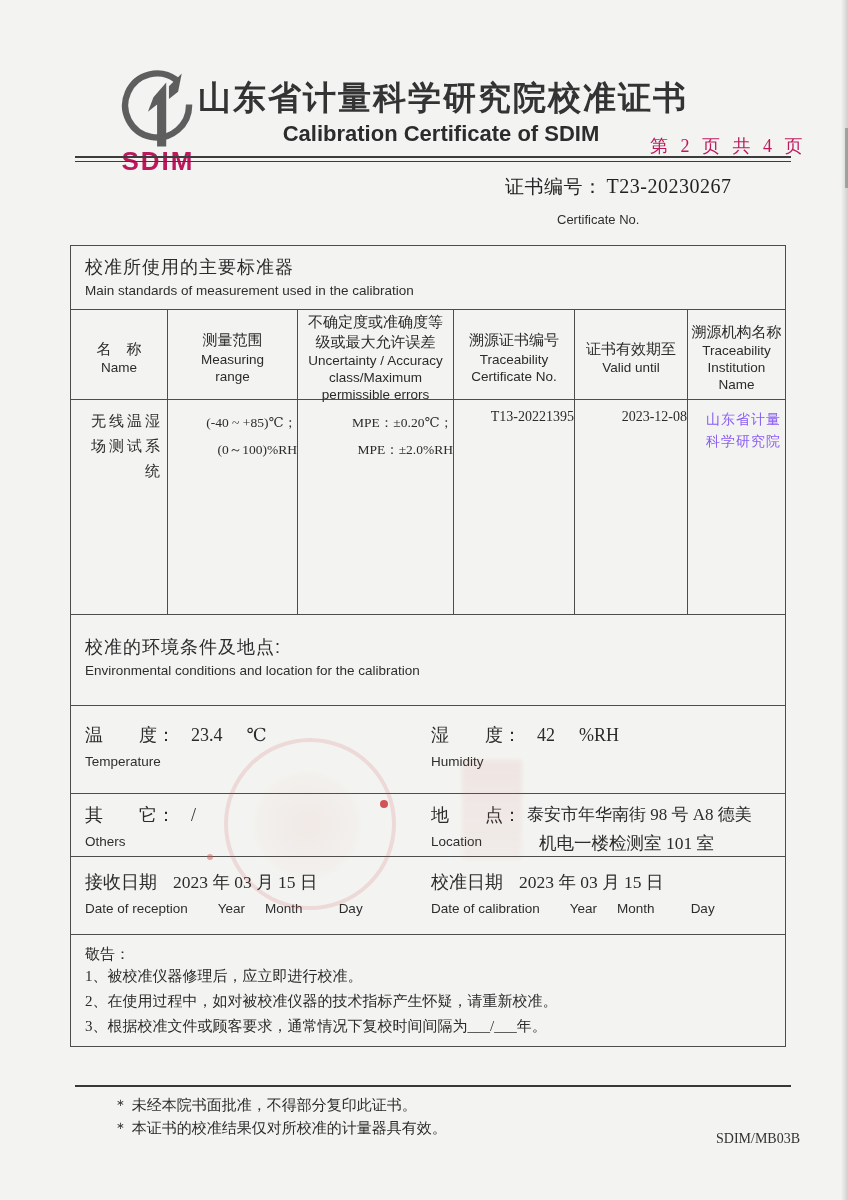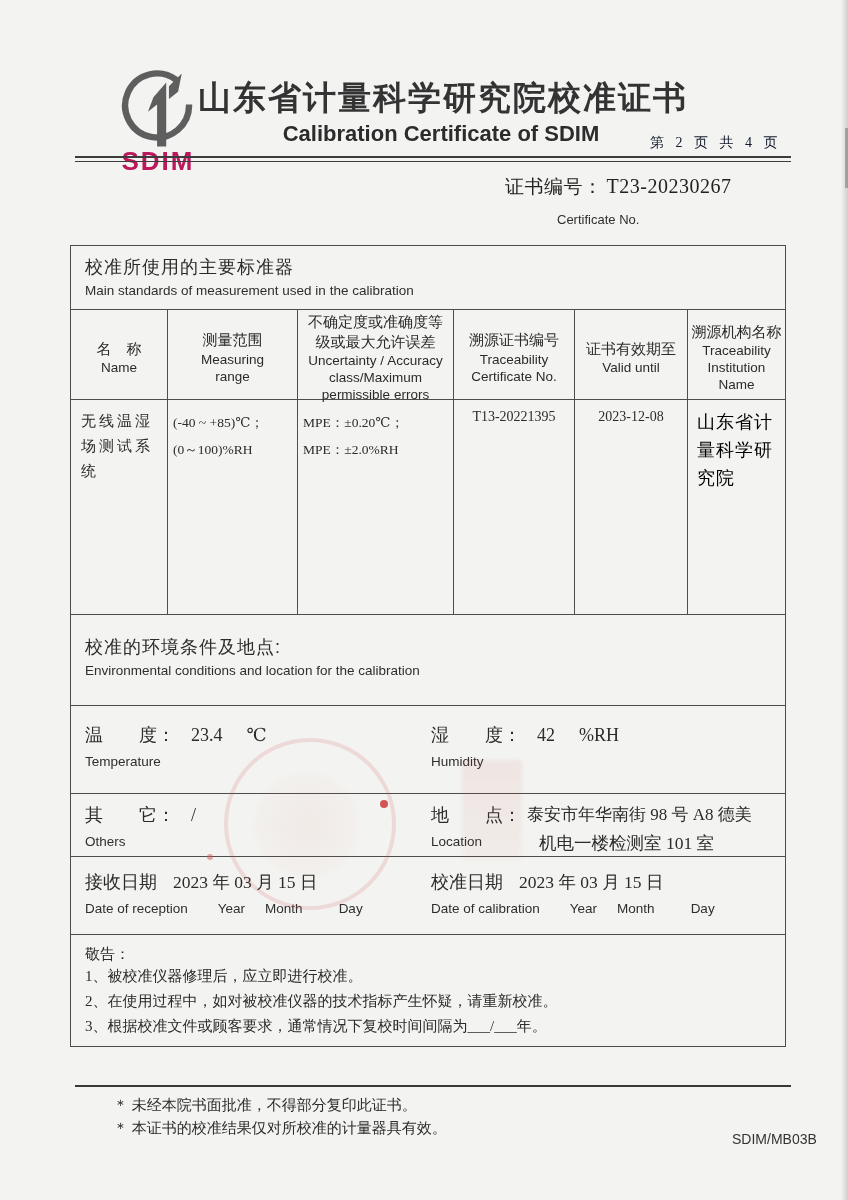--- a/index.html
+++ b/index.html
@@ -18,22 +18,22 @@
 
   
   .logo { position:absolute; left:96px; top:68px; width:124px; text-align:center; }
   .logo svg { display:block; margin:0 auto; }
   .logo-text { font-size:26px; font-weight:bold; letter-spacing:2px; color:#be185d; margin-top:-6px; }
   .title-zh { position:absolute; left:198px; top:76px; width:486px; 
     font-family:"Liberation Serif","DejaVu Serif",serif; font-size:33px; font-weight:600;
     letter-spacing:2px; color:#333; white-space:nowrap; }
   .title-en { position:absolute; left:198px; top:121px; width:486px; text-align:center;
     font-size:22px; font-weight:bold; color:#2c2c2c; }
-  .page-info { position:absolute; left:650px; top:134px; font-size:14px; letter-spacing:4px;
-    color:#0f172a; font-family:"Liberation Serif","DejaVu Serif",serif; }
+  .page-info { position:absolute; left:650px; top:134px; font-size:18px; letter-spacing:4px;
+    color:#be185d; font-family:"Liberation Serif","DejaVu Serif",serif; }
 
   .double-rule { position:absolute; left:75px; top:156px; width:716px; height:6px;
     border-top:2px solid #3c3c3c; border-bottom:1px solid #3c3c3c; }
 
   .cert-no { position:absolute; left:505px; top:174px; }
   .cert-line { font-family:"Liberation Serif","DejaVu Serif",serif; font-size:19px; color:#222; letter-spacing:0.5px; }
   .cert-line .cert-val { font-size:20px; margin-left:4px; }
   .cert-en { font-size:13px; color:#2e2e2e; margin:12px 0 0 52px; }
 
   
@@ -45,27 +45,27 @@
 
   .grid-row { display:grid; grid-template-columns:96px 130px 156px 121px 113px 98px; border-top:1px solid #4d4d4d; }
   .thead { height:90px; }
   .thead .th { border-left:1px solid #4d4d4d; display:flex; flex-direction:column;
     justify-content:center; align-items:center; text-align:center; padding:2px 2px; }
   .thead .th:first-child { border-left:none; }
   .th-zh { font-size:15px; color:#2b2b2b; white-space:pre-line; line-height:1.3; }
   .th-en { font-size:13.5px; color:#2b2b2b; white-space:pre-line; line-height:1.25; margin-top:2px; }
 
   .tbody { height:215px; }
-  .tbody .td { border-left:1px solid #4d4d4d; padding-top:9px; }
+  .tbody .td { border-left:1px solid #4d4d4d; padding-top:9px;text-align:right; }
   .tbody .td:first-child { border-left:none; }
   .td-name { font-size:15px; letter-spacing:3px; line-height:1.65; padding:9px 4px 0 10px; color:#2b2b2b; }
   .td-range, .td-mpe { font-family:"Liberation Serif","DejaVu Serif",serif; font-size:13.5px;
     line-height:2.0; white-space:pre-line; padding-left:5px; color:#2b2b2b; }
   .td-center { font-family:"Liberation Serif","DejaVu Serif",serif; font-size:14px; text-align:center; color:#2b2b2b; }
-  .td-inst { font-size:18px; letter-spacing:1px; line-height:1.55; padding:9px 4px 0 9px; color:#000000; }
+  .td-inst { font-size:14px; letter-spacing:1px; line-height:1.55; padding:9px 4px 0 9px; color:#8b5cf6; }
 
   .env-title { height:91px; border-top:1px solid #4d4d4d; padding:20px 14px 0 14px; }
 
   .env-row { display:flex; border-top:1px solid #4d4d4d; }
   .row-temp { height:88px; padding-top:17px;justify-content:flex-end; }
   .row-oth  { height:63px; padding-top:9px; }
   .row-date { height:78px; padding-top:13px; }
   .half-l { width:356px; padding-left:14px; }
   .half-r { flex:1; padding-left:4px; }
 
@@ -86,21 +86,21 @@
   .notice { height:114px; border-top:1px solid #4d4d4d; padding:10px 16px 0 14px;
     font-family:"Liberation Serif","DejaVu Serif",serif; }
   .notice-title { font-size:15px; color:#2b2b2b; }
   .notice ul { list-style:none; }
   .notice li { font-size:15px; color:#2b2b2b; line-height:25px; }
 
   
   .footer-rule { position:absolute; left:75px; top:1085px; width:716px; border-top:2px solid #383838; }
   .footnotes { position:absolute; left:113px; top:1094px; font-family:"Liberation Serif","DejaVu Serif",serif; }
   .footnotes div { font-size:15px; color:#2b2b2b; line-height:23px; }
-  .form-code { position:absolute; left:732px; top:1131px; font-family:Liberation Sans, sans-serif;
+  .form-code { position:absolute; left:716px; top:1131px; font-family:Liberation Serif, serif;
     font-size:14px; color:#333; }
 
   
   .seal-ring { position:absolute; left:224px; top:738px; width:172px; height:172px; border-radius:50%;
     border:4px solid rgba(203,80,80,0.16); pointer-events:none; }
   .seal-inner { position:absolute; left:252px; top:770px; width:110px; height:110px; border-radius:50%;
     background:radial-gradient(circle, rgba(210,95,95,0.07) 0%, rgba(210,95,95,0.03) 60%, transparent 75%);
     pointer-events:none; }
   .seal-mark-a { position:absolute; left:462px; top:760px; width:60px; height:100px;
     background:linear-gradient(rgba(208,100,100,0.10), rgba(208,100,100,0.05)); filter:blur(2px);

